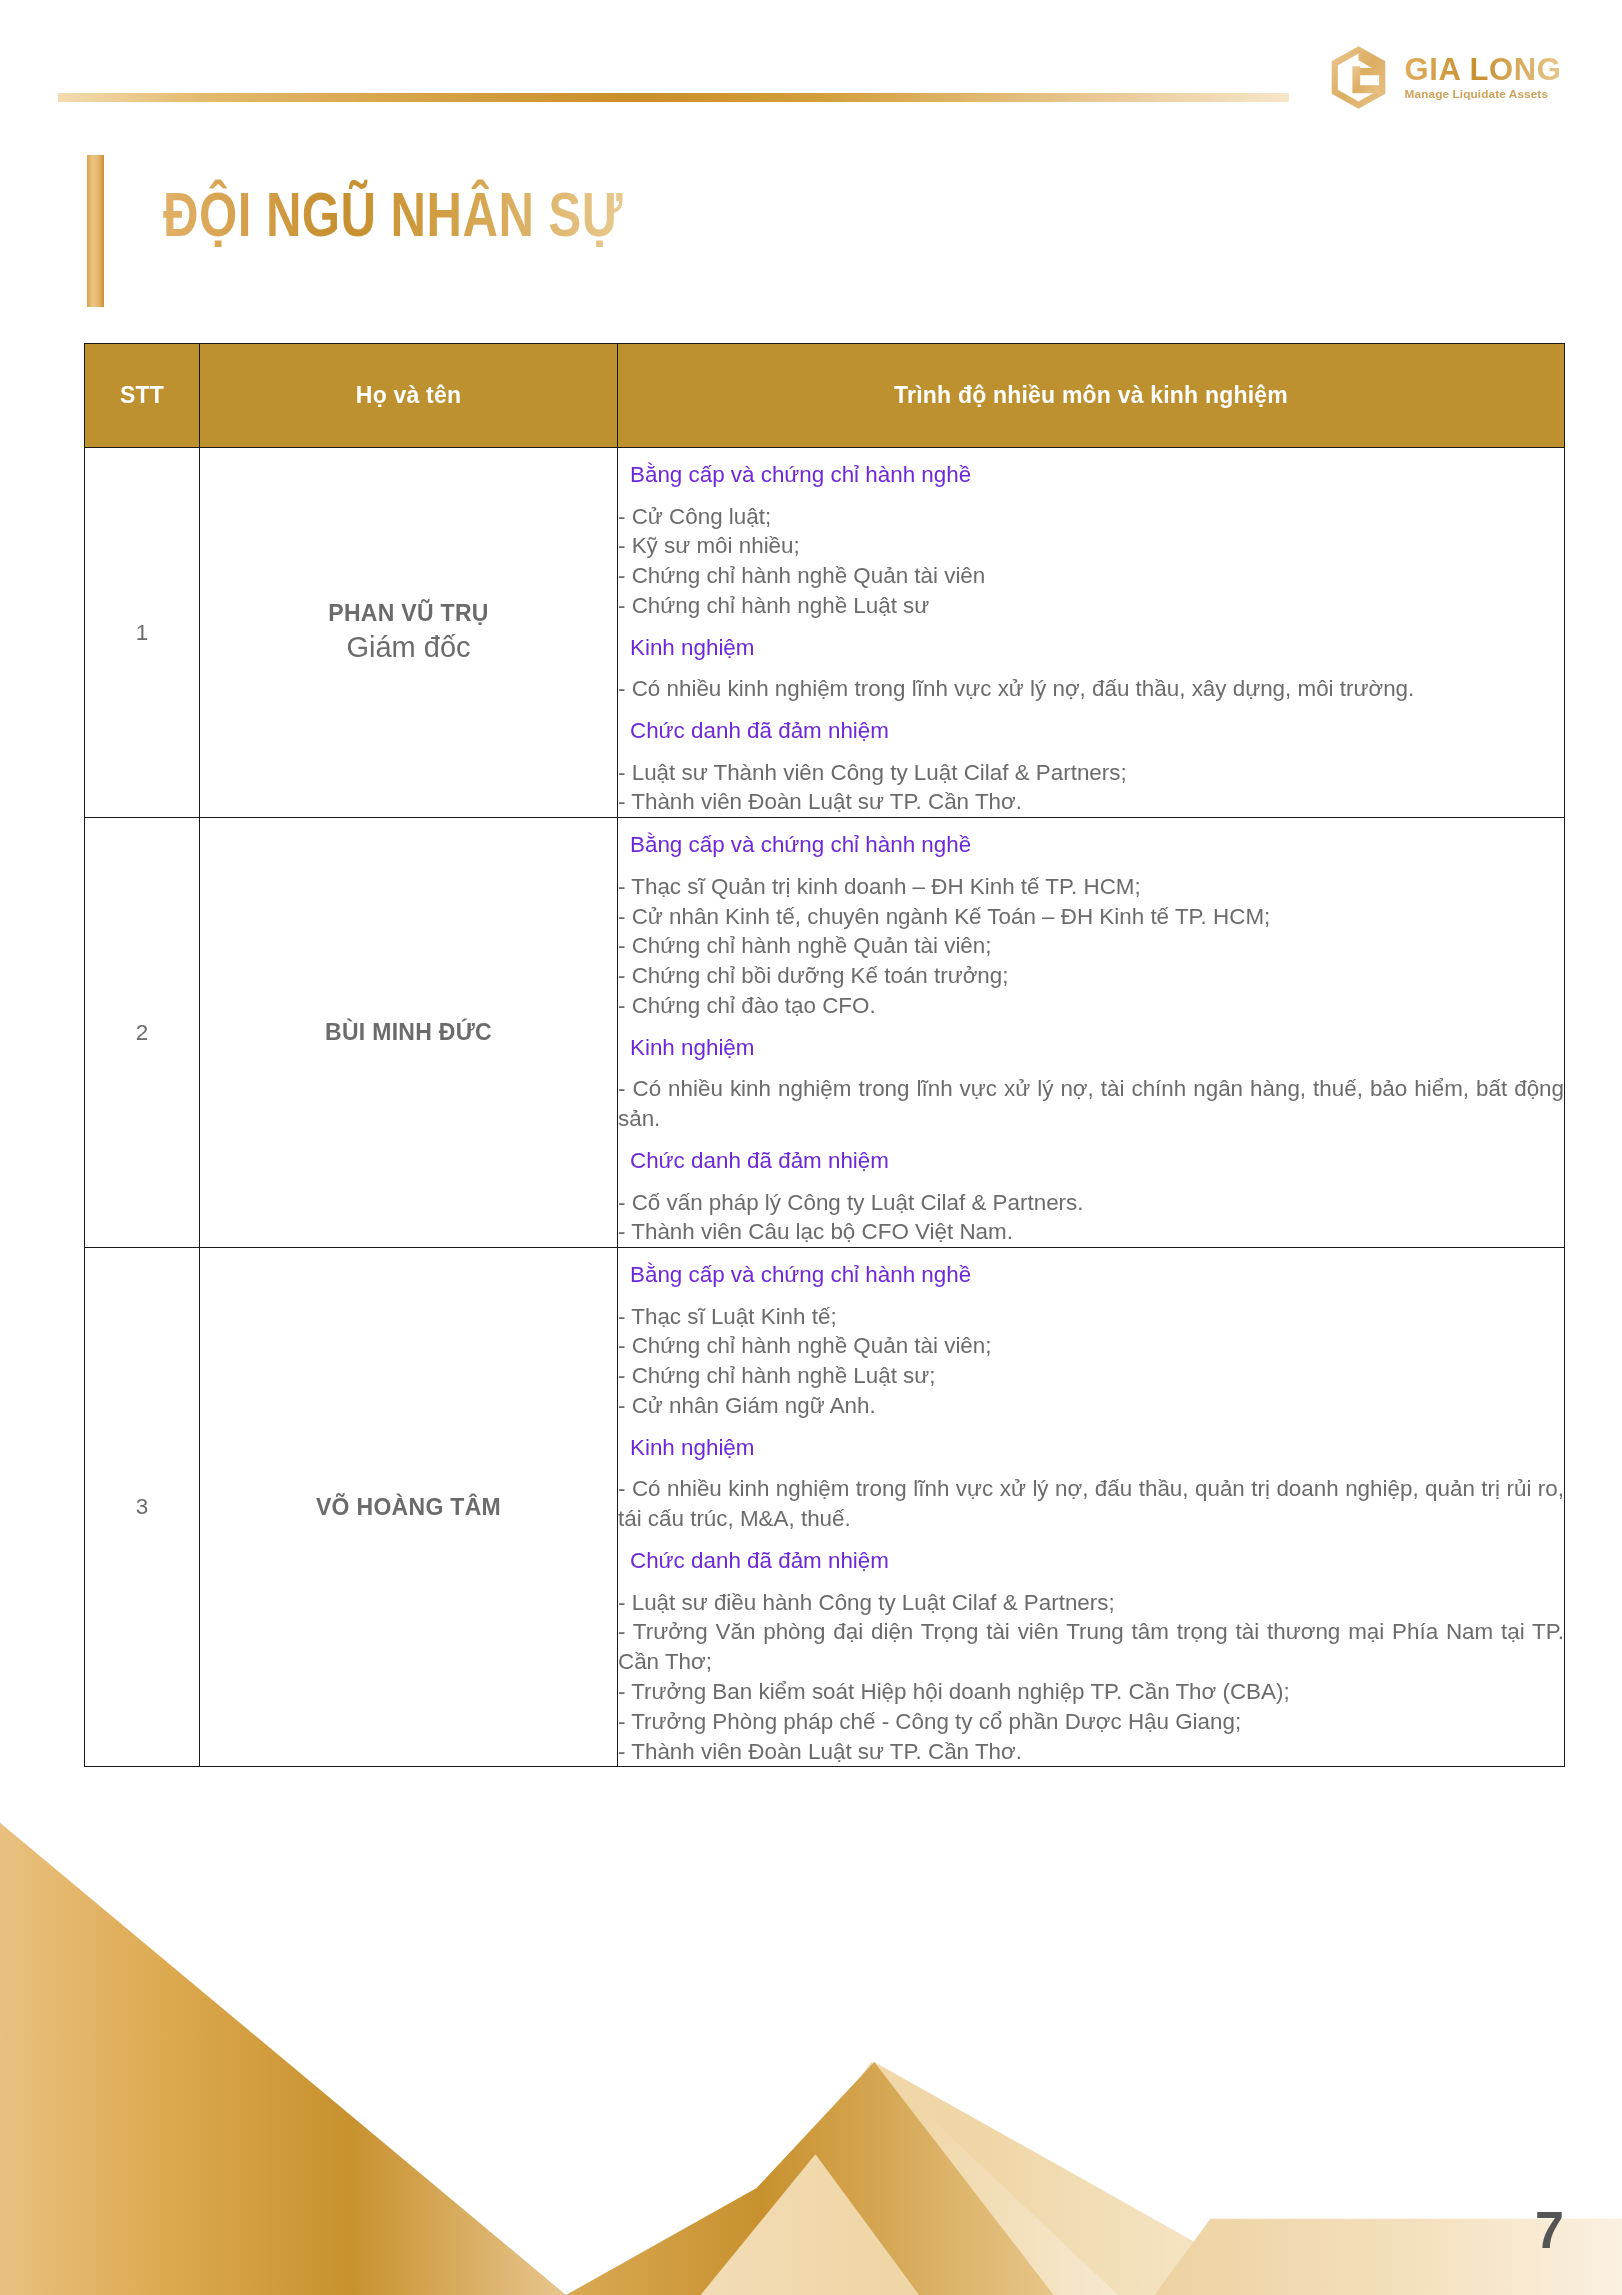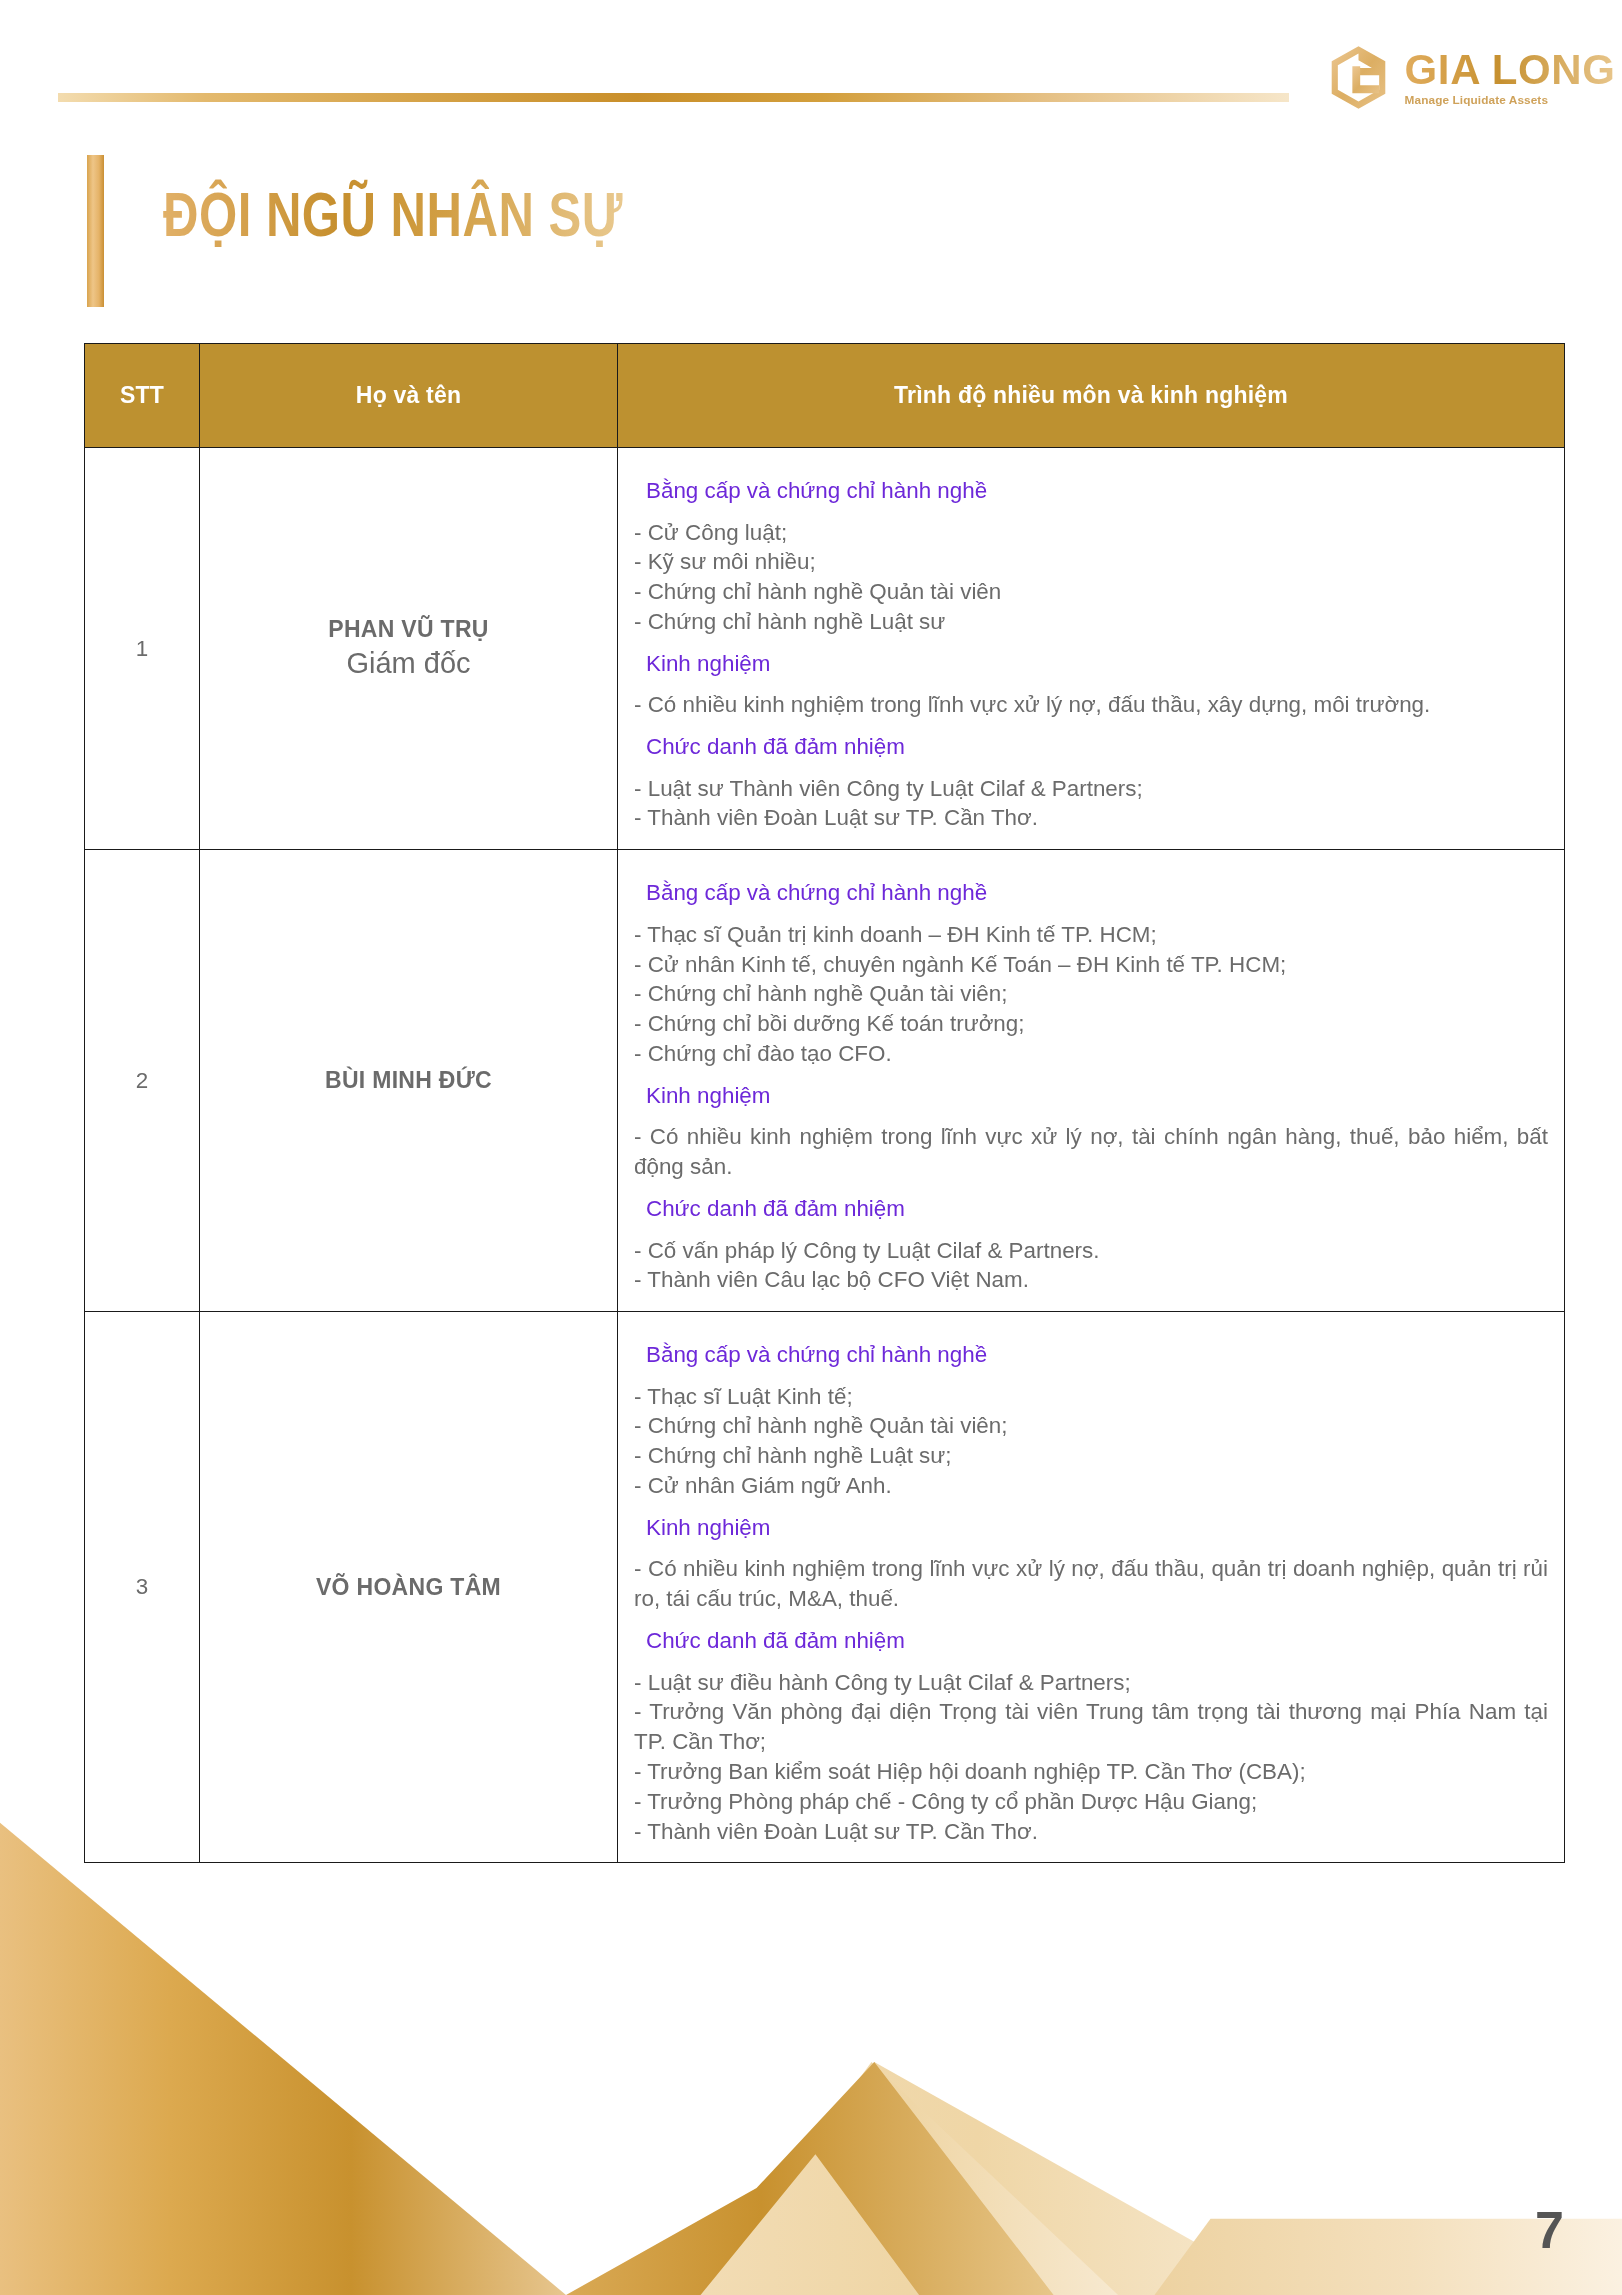--- a/index.html
+++ b/index.html
@@ -35,21 +35,21 @@
 
   .logo-block {
     position: absolute;
     left: 1327px; top: 44px;
     display: flex; align-items: center; gap: 14.6px;
     z-index: 3;
   }
   .logo-mark { width: 63px; height: 67px; display: block; }
   .logo-text { display: flex; flex-direction: column; line-height: 1; }
   .logo-name {
-    font-size: 42px; font-weight: 700; letter-spacing: 0.6px;
+    font-size: 31px; font-weight: 700; letter-spacing: 0.6px;
     background: linear-gradient(to right, #e0ac5d 0%, #c6902f 45%, #e8c68c 100%);
     -webkit-background-clip: text; background-clip: text; color: #cf9b3e;
     -webkit-text-fill-color: transparent;
   }
   .logo-tag {
     font-size: 11.8px; font-weight: 700; color: #cfa25a;
     margin-top: 3.9px; letter-spacing: 0.1px;
   }
 
   
@@ -81,21 +81,21 @@
     left: 84px; top: 343px;
     width: 1480px;
     border-collapse: collapse;
     table-layout: fixed;
     z-index: 2;
     background: #fff;
   }
   table.staff th, table.staff td {
     border: 1.7px solid #1a1a1a;
     vertical-align: middle;
-    padding: 16px;
+    padding: 0;
   }
   thead th {
     background: #bd9130;
     color: #ffffff;
     font-size: 23px;
     font-weight: 700;
     height: 104px;
     text-align: center;
     letter-spacing: 0.2px;
   }

